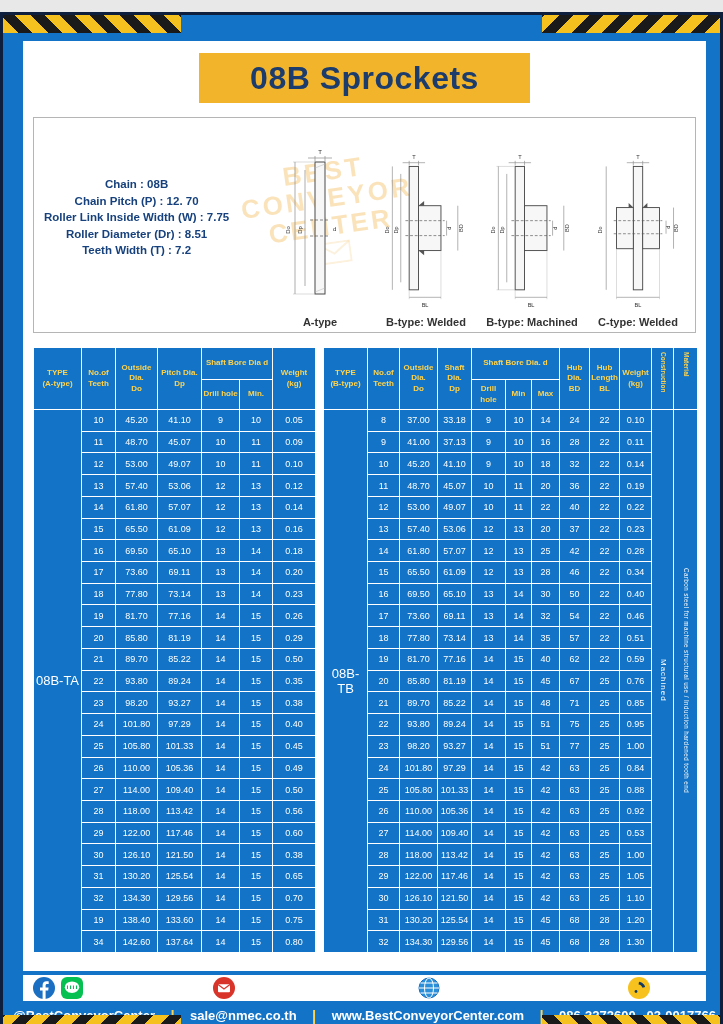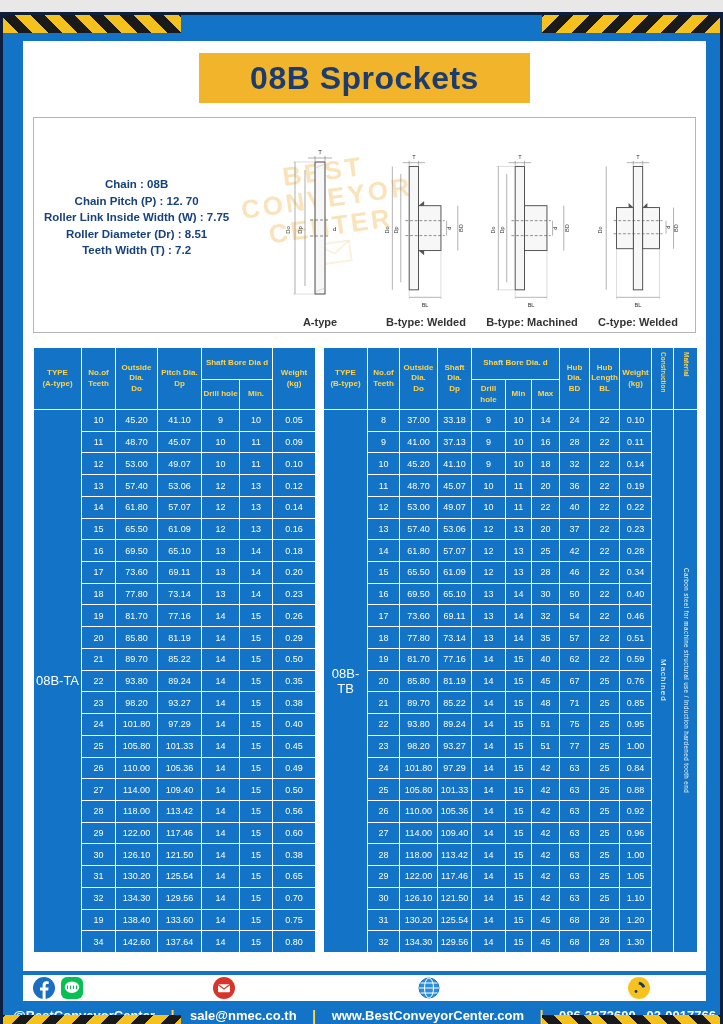--- a/index.html
+++ b/index.html
@@ -715,21 +715,21 @@
         </tr>
         <tr>
           <td>27</td>
           <td>114.00</td>
           <td>109.40</td>
           <td>14</td>
           <td>15</td>
           <td>42</td>
           <td>63</td>
           <td>25</td>
-          <td>0.96</td>
+          <td>0.53</td>
         </tr>
         <tr>
           <td>28</td>
           <td>118.00</td>
           <td>113.42</td>
           <td>14</td>
           <td>15</td>
           <td>42</td>
           <td>63</td>
           <td>25</td>

